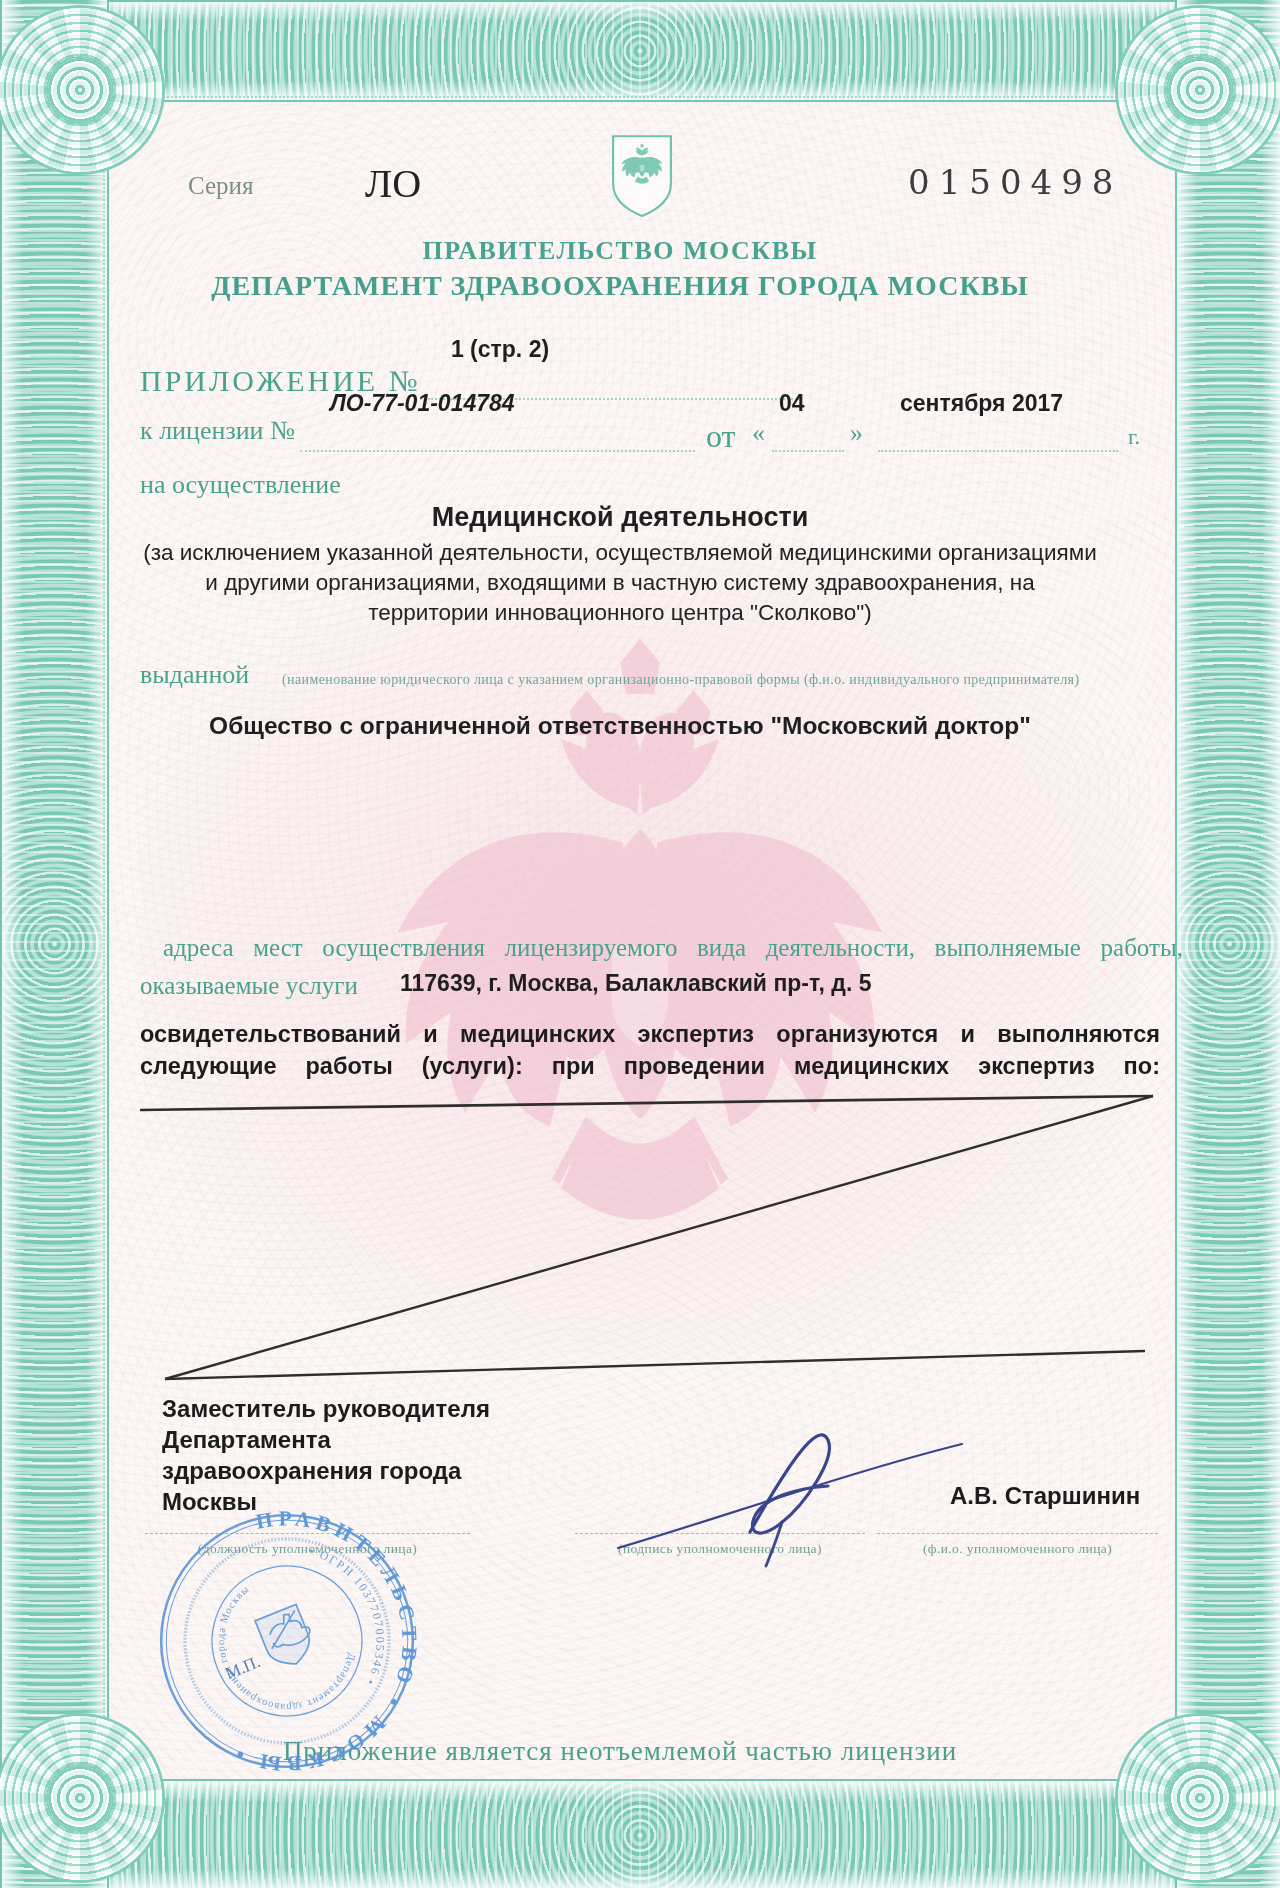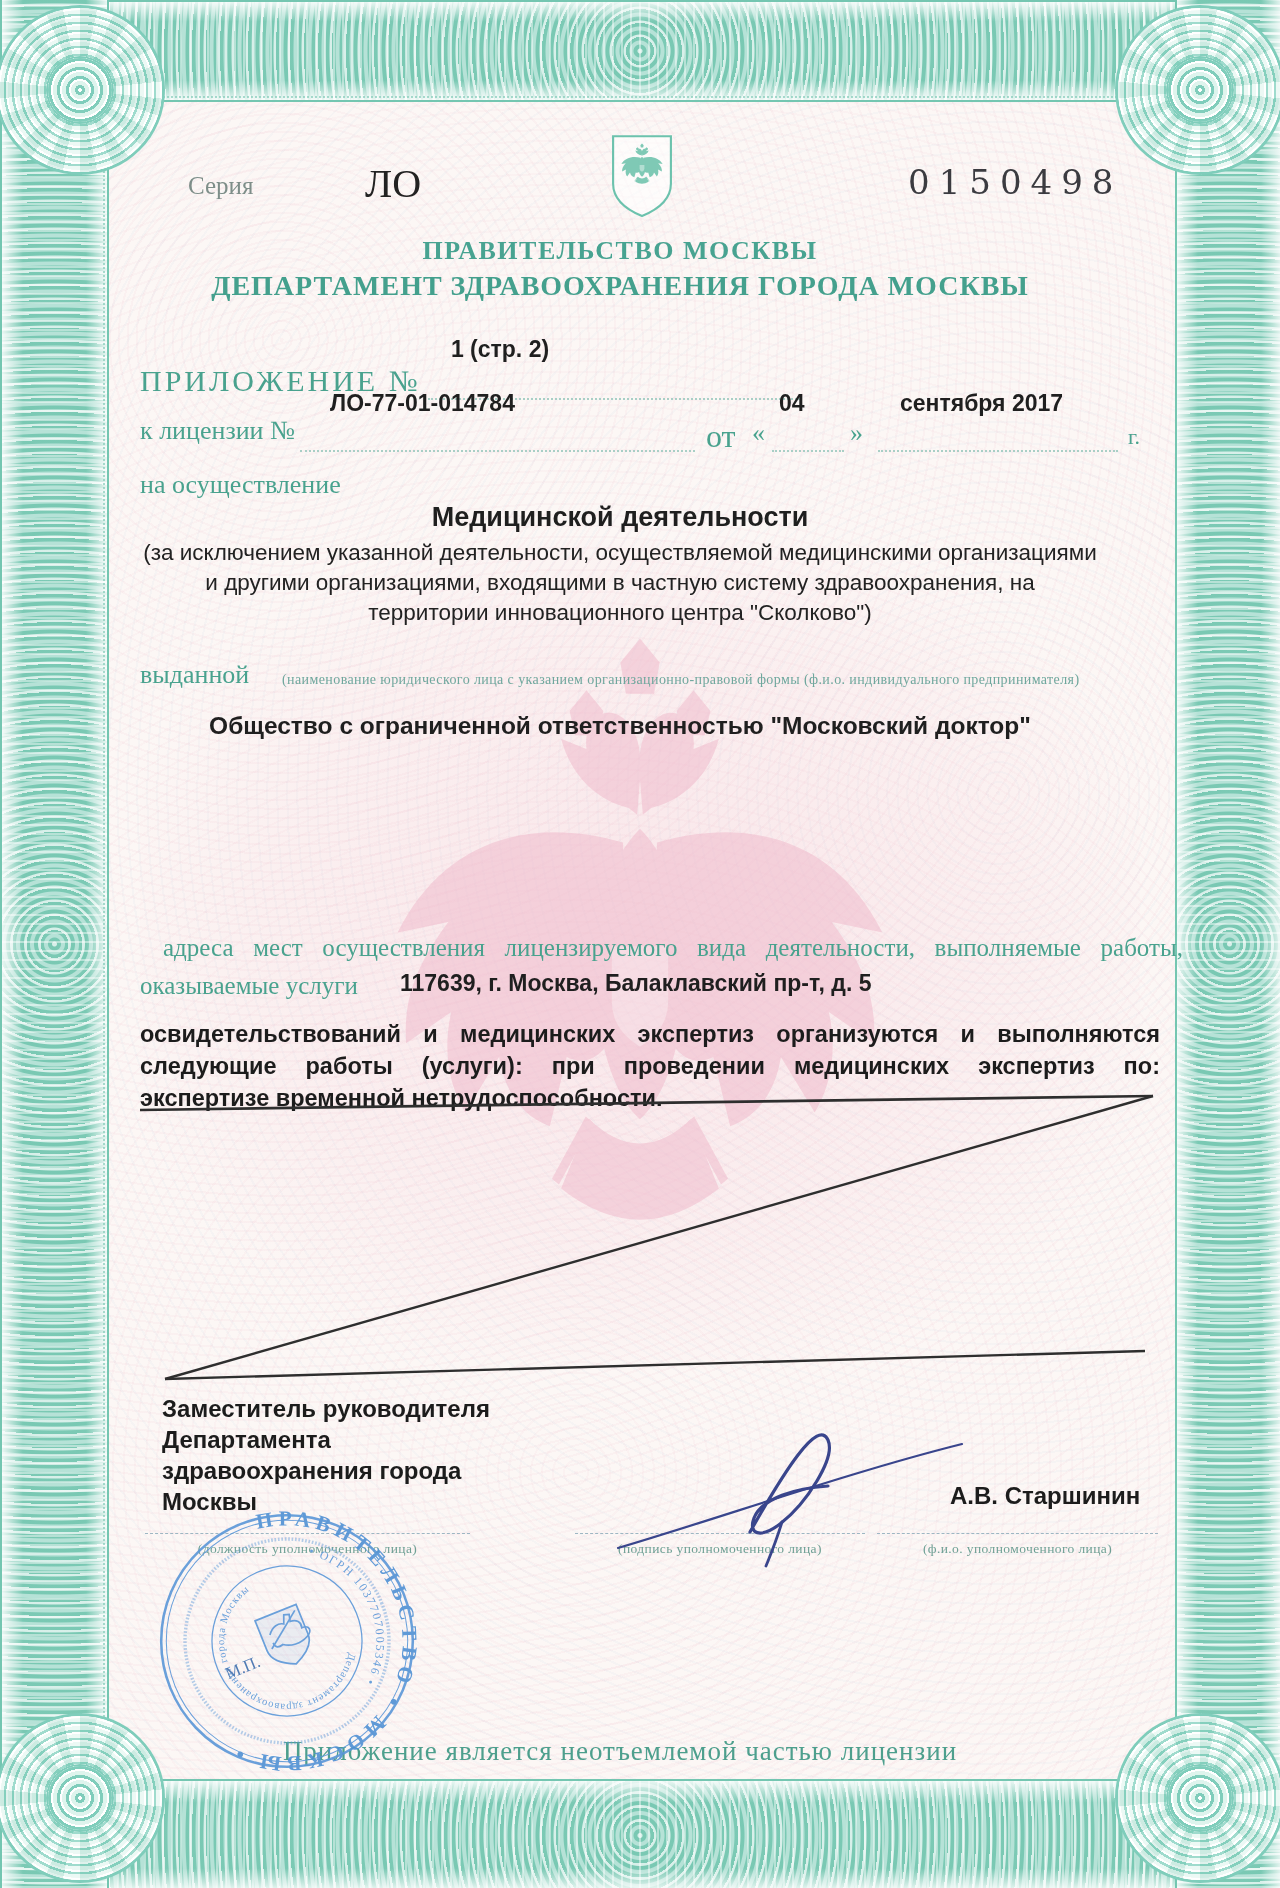--- a/index.html
+++ b/index.html
@@ -117,21 +117,21 @@
     <use href="#dbl-eagle" x="9" y="9" width="62" height="62" color="#7fc9b5"></use>
   </svg>
 
   <div class="abs center-col b" style="top:236px;font-size:26px;letter-spacing:1.5px;color:#48a391;">ПРАВИТЕЛЬСТВО МОСКВЫ</div>
   <div class="abs center-col b" style="top:270px;font-size:28px;letter-spacing:1px;color:#44a08d;">ДЕПАРТАМЕНТ ЗДРАВООХРАНЕНИЯ ГОРОДА МОСКВЫ</div>
 
   <div class="abs sans b" style="left:380px;top:336px;width:240px;text-align:center;font-size:23px;color:#1f1f1f;">1 (стр. 2)</div>
   <div class="abs teal" style="left:140px;top:364px;font-size:30px;letter-spacing:3px;">ПРИЛОЖЕНИЕ  №</div>
   <div class="dotline" style="left:428px;top:398px;width:372px;"></div>
 
-  <div class="abs sans b" style="left:330px;top:390px;font-size:23px;color:#1f1f1f;">ЛО-77-01-014784</div>
+  <div class="abs sans b" style="left:330px;top:390px;font-size:23px;color:#1f1f1f;font-style:italic;">ЛО-77-01-014784</div>
   <div class="abs sans b" style="left:779px;top:390px;font-size:23px;color:#1f1f1f;">04</div>
   <div class="abs sans b" style="left:900px;top:390px;font-size:23px;color:#1f1f1f;">сентября 2017</div>
 
   <div class="abs teal" style="left:140px;top:416px;font-size:26px;">к лицензии №</div>
   <div class="dotline" style="left:300px;top:450px;width:395px;"></div>
   <div class="abs teal" style="left:706px;top:418px;font-size:32px;">от</div>
   <div class="abs teal" style="left:752px;top:418px;font-size:26px;">«</div>
   <div class="dotline" style="left:772px;top:450px;width:72px;"></div>
   <div class="abs teal" style="left:850px;top:418px;font-size:26px;">»</div>
   <div class="dotline" style="left:878px;top:450px;width:240px;"></div>
@@ -149,21 +149,20 @@
   <div class="abs" style="left:282px;top:672px;width:880px;font-size:14px;letter-spacing:.4px;color:#6fa79d;">(наименование юридического лица с указанием организационно-правовой формы  (ф.и.о. индивидуального предпринимателя)</div>
   <div class="abs center-col sans b" style="top:712px;font-size:24.5px;color:#1f1f1f;">Общество с ограниченной ответственностью "Московский доктор"</div>
 
   <div class="abs teal justify" style="left:140px;top:934px;width:1020px;font-size:25px;margin-left:23px;">адреса мест осуществления лицензируемого вида деятельности, выполняемые работы,</div>
   <div class="abs teal" style="left:140px;top:972px;font-size:25px;">оказываемые услуги</div>
   <div class="abs sans b" style="left:400px;top:970px;font-size:23px;color:#1f1f1f;">117639, г. Москва, Балаклавский пр-т, д. 5</div>
 
   <div class="abs sans b" style="left:140px;top:1018px;width:1020px;font-size:23.5px;line-height:32px;color:#1c1c1c;">
     <div class="justify">освидетельствований и медицинских экспертиз организуются и выполняются</div>
     <div class="justify">следующие работы (услуги): при проведении медицинских экспертиз по:</div>
-    <div>экспертизе временной нетрудоспособности.</div>
   </div>
 
   <svg class="abs" style="left:0;top:0;z-index:4;pointer-events:none;" width="1280" height="1888" viewBox="0 0 1280 1888">
     <line x1="140" y1="1110" x2="1153" y2="1096" stroke="#2e2e2e" stroke-width="2.6"></line>
     <line x1="1153" y1="1096" x2="165" y2="1379" stroke="#2e2e2e" stroke-width="2.4"></line>
     <line x1="165" y1="1379" x2="1145" y2="1351" stroke="#2e2e2e" stroke-width="2.4"></line>
   </svg>
 
   <div class="abs sans b" style="left:162px;top:1393px;font-size:24px;line-height:31px;color:#1c1c1c;">
     <div>Заместитель руководителя</div>

